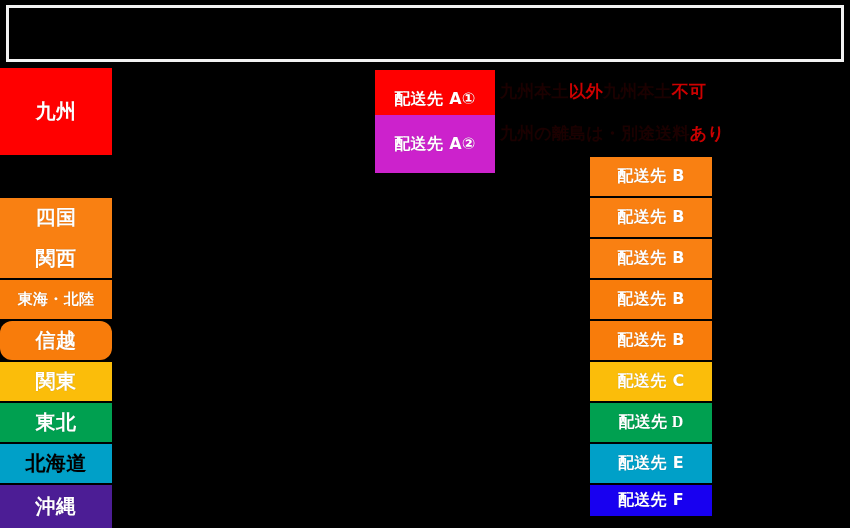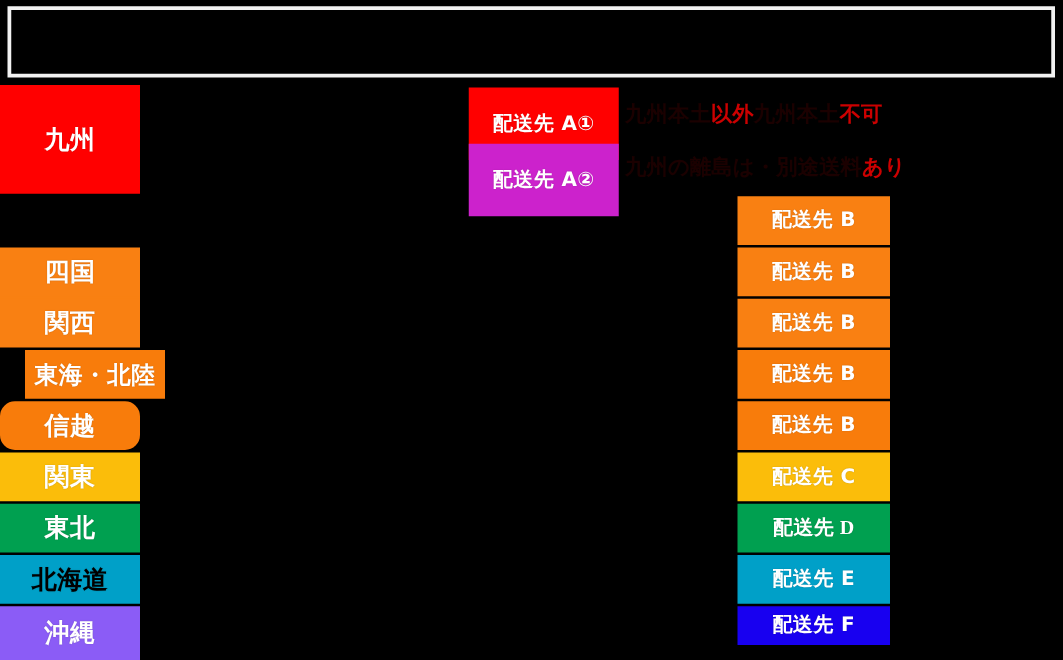--- a/index.html
+++ b/index.html
@@ -43,21 +43,21 @@
     white-space: nowrap;
     text-shadow: 0 0 1px rgba(0,0,0,0.25);
   }
 
   
   .region-cell {
     left: 0px;
     width: 112px;
     font-size: 20px;
   }
-  .region-cell.small { font-size: 19px; margin-left: 20px; }
+  .region-cell.small { font-size: 15px; }
 
   
   .dest-cell {
     left: 590px;
     width: 122px;
     height: 41px;
     font-size: 16px;
   }
 
   
@@ -109,21 +109,21 @@
       </div>
       <div class="cell region-cell" style="top: 362px; height: 39px; background: rgb(251, 189, 10); color: rgb(255, 255, 255);">
         <span>関東</span>
       </div>
       <div class="cell region-cell" style="top: 403px; height: 39px; background: rgb(0, 160, 80); color: rgb(255, 255, 255);">
         <span>東北</span>
       </div>
       <div class="cell region-cell" style="top: 444px; height: 39px; background: rgb(0, 160, 200); color: #000000;">
         <span>北海道</span>
       </div>
-      <div class="cell region-cell" style="top: 485px; height: 43px; background: #8b5cf6; color: rgb(255, 255, 255);">
+      <div class="cell region-cell" style="top: 485px; height: 43px; background: #4c1d95; color: rgb(255, 255, 255);">
         <span>沖縄</span>
       </div>
     </div>
 
   <div id="a-box-column">
       <div class="cell a-box" style="top: 70px; background: rgb(255, 0, 0); color: rgb(255, 255, 255);">
         <span>配送先 A①</span>
       </div>
       <div class="cell a-box" style="top: 115px; background: rgb(204, 34, 204); color: rgb(255, 255, 255);">
         <span>配送先 A②</span>

